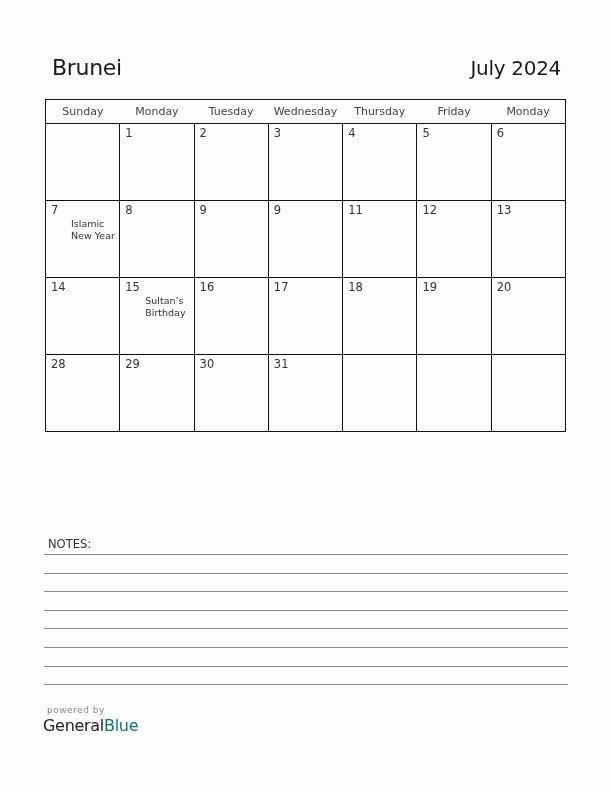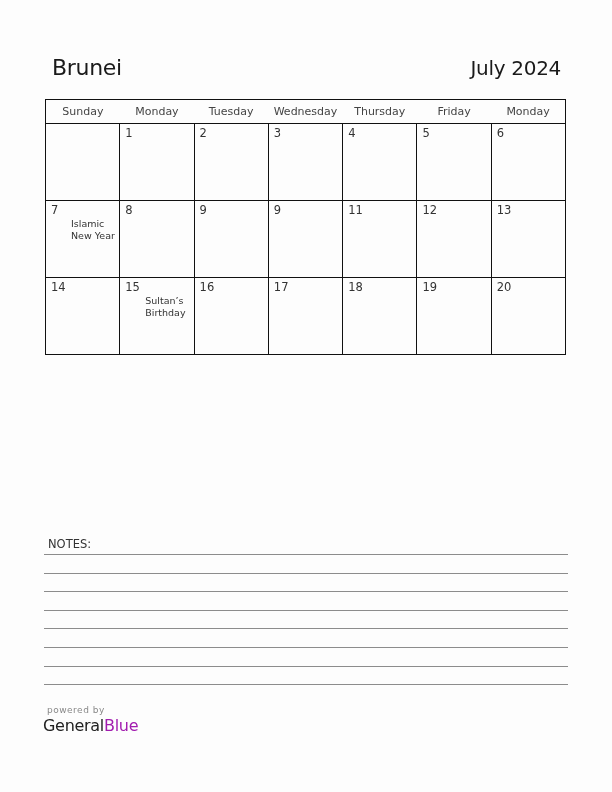--- a/index.html
+++ b/index.html
@@ -11,21 +11,21 @@
   table.cal th{height:23px;font-weight:normal;font-size:11px;color:#444;text-align:center;border-left:none;border-right:none;}
   table.cal th:first-child{border-left:1.5px solid #111;}
   table.cal th:last-child{border-right:1.5px solid #111;}
   table.cal td{height:76px;vertical-align:top;}
   .daynum{display:block;font-size:11.5px;color:#333;padding:3px 0 0 5px;line-height:13px;}
   .holiday{display:block;font-size:9.5px;color:#333;padding:1px 0 0 5px;line-height:12px;margin-left:20px;}
   .notes-label{position:absolute;left:48px;top:537px;font-size:11.5px;color:#333;}
   .note-line{position:absolute;left:44px;width:524px;height:0;border-top:1px solid #8c8c8c;}
   .powered{position:absolute;left:47px;top:705px;font-size:9px;color:#888;letter-spacing:0.5px;}
   .brand{position:absolute;left:43px;top:716px;font-size:16px;color:#222;letter-spacing:-0.3px;}
-  .brand .blue{color:#a21caf;margin-top:20px;}
+  .brand .blue{color:#0f766e;margin-top:20px;}
 </style>
 </head>
 <body>
 
 <div class="country">Brunei</div>
 <div class="month">July 2024</div>
 
 <table class="cal">
   <thead>
     <tr>
@@ -103,20 +103,43 @@
         <td>
           <span class="daynum">18</span>
         </td>
         <td>
           <span class="daynum">19</span>
         </td>
         <td>
           <span class="daynum">20</span>
         </td>
       </tr>
+      <tr>
+        <td>
+          <span class="daynum">28</span>
+        </td>
+        <td>
+          <span class="daynum">29</span>
+        </td>
+        <td>
+          <span class="daynum">30</span>
+        </td>
+        <td>
+          <span class="daynum">31</span>
+        </td>
+        <td>
+          <span class="daynum"></span>
+        </td>
+        <td>
+          <span class="daynum"></span>
+        </td>
+        <td>
+          <span class="daynum"></span>
+        </td>
+      </tr>
     </tbody>
 </table>
 
 <div class="notes-label">NOTES:</div>
 <div id="notes-lines">
     <div class="note-line" style="top: 554px;"></div>
     <div class="note-line" style="top: 573px;"></div>
     <div class="note-line" style="top: 591px;"></div>
     <div class="note-line" style="top: 610px;"></div>
     <div class="note-line" style="top: 628px;"></div>

